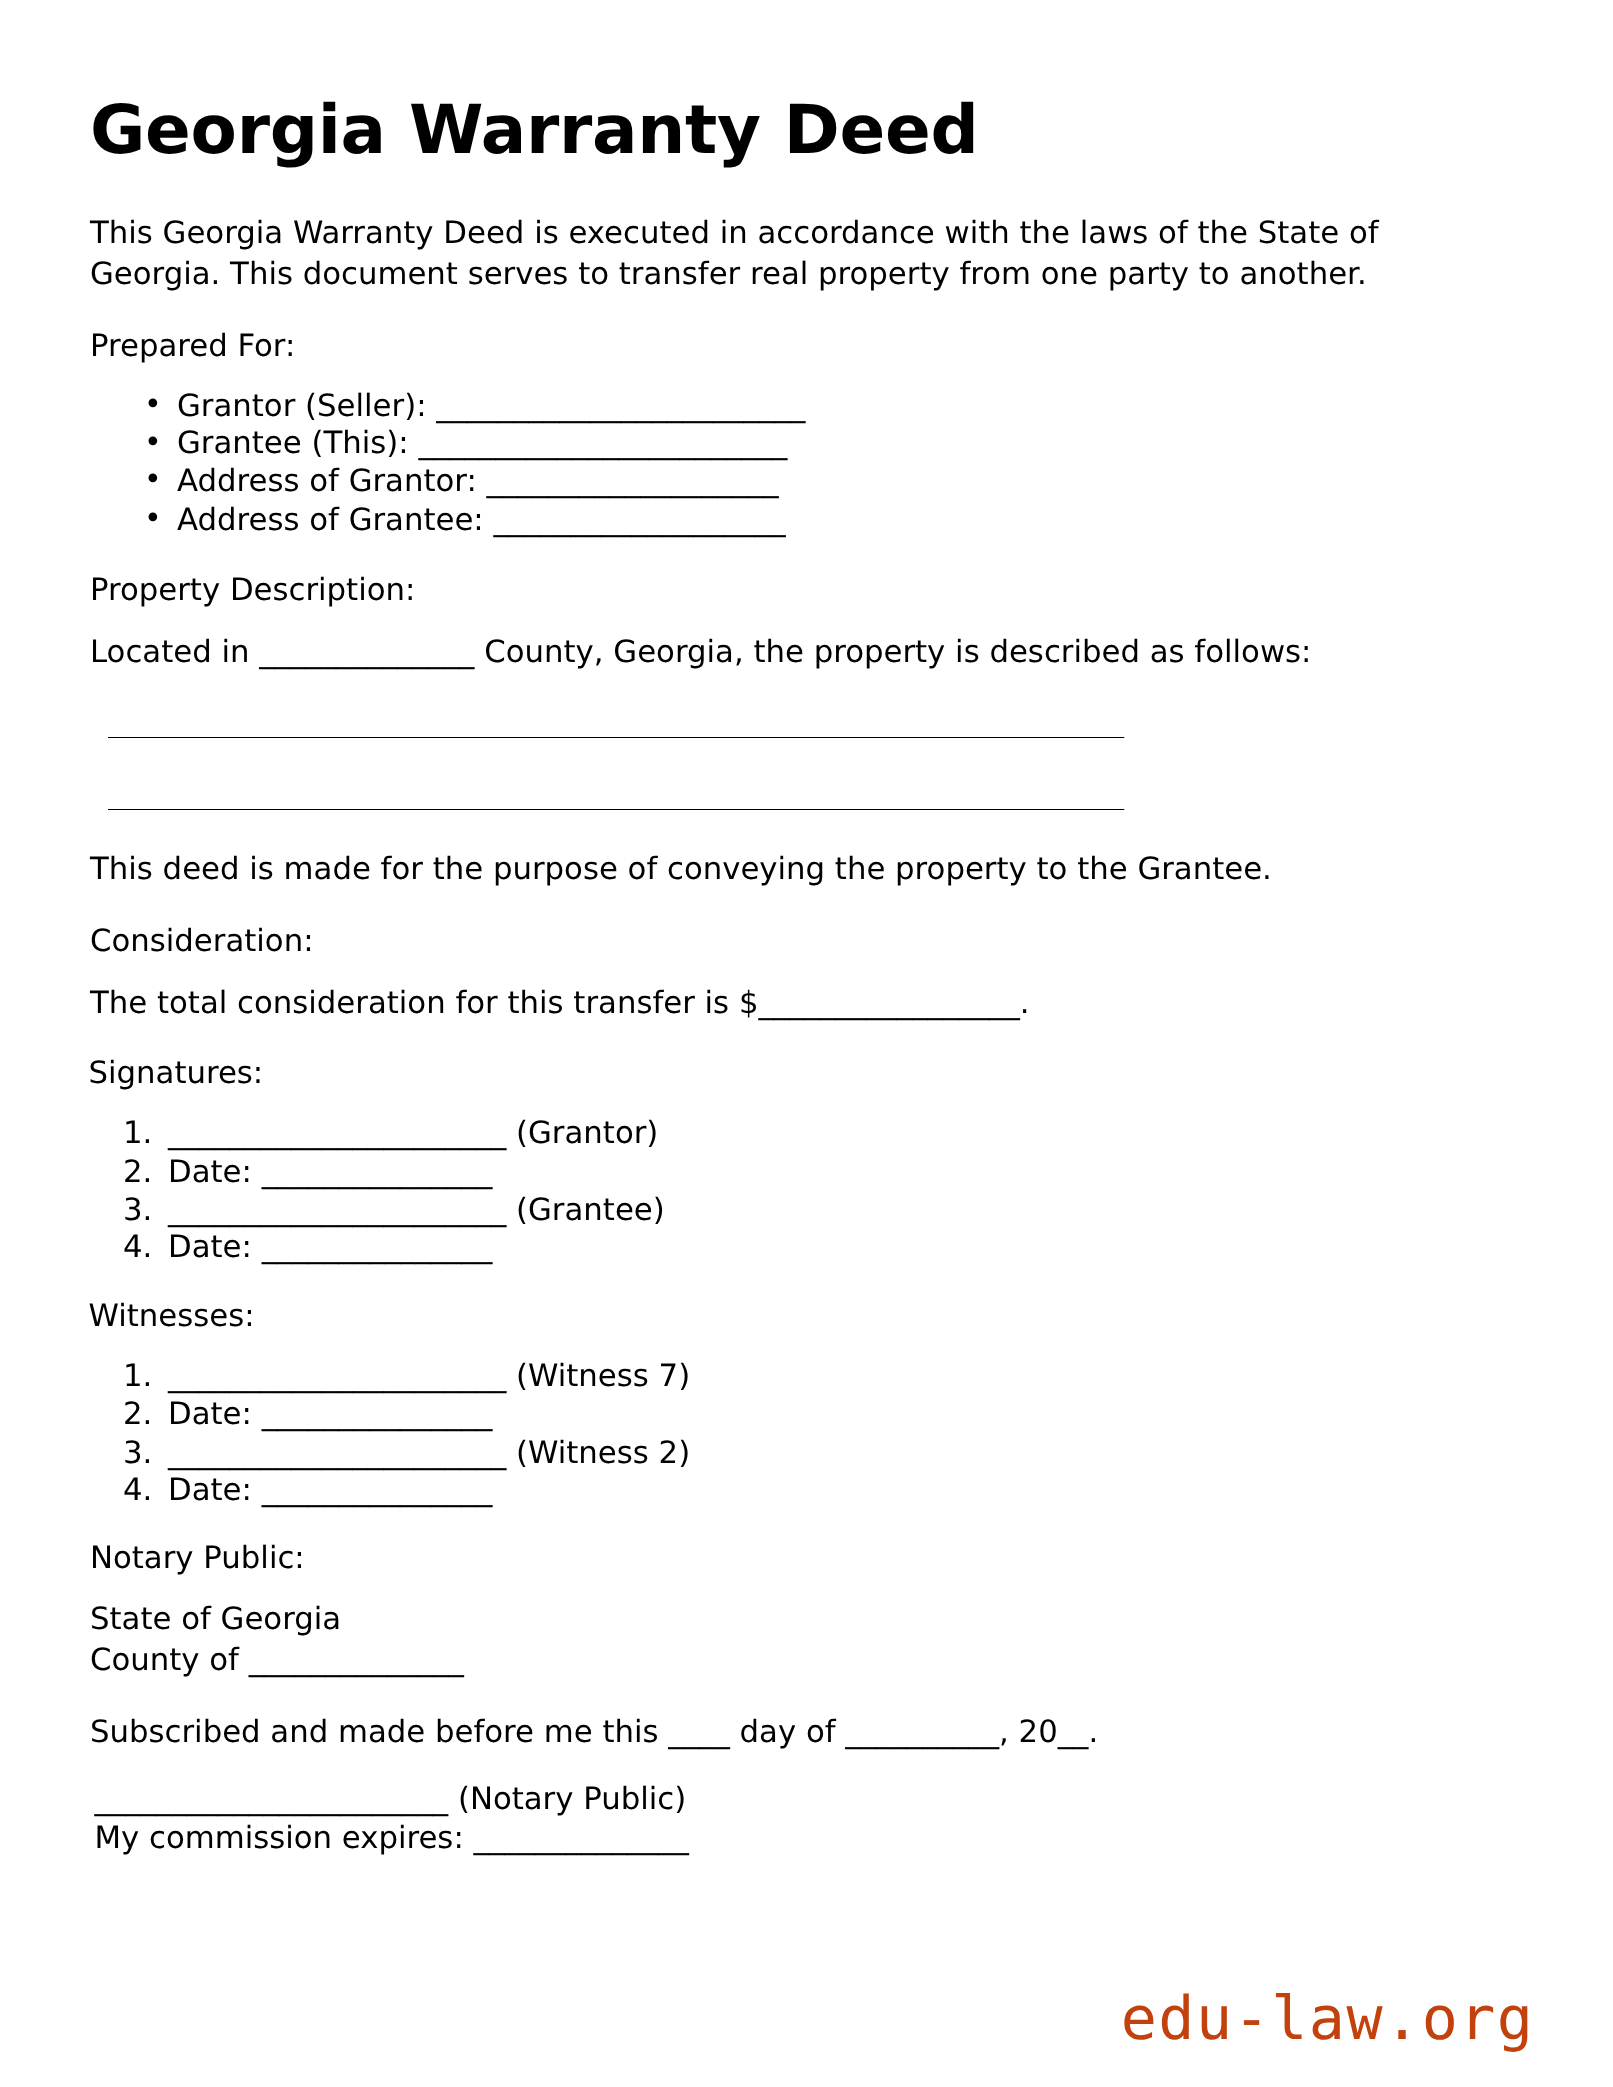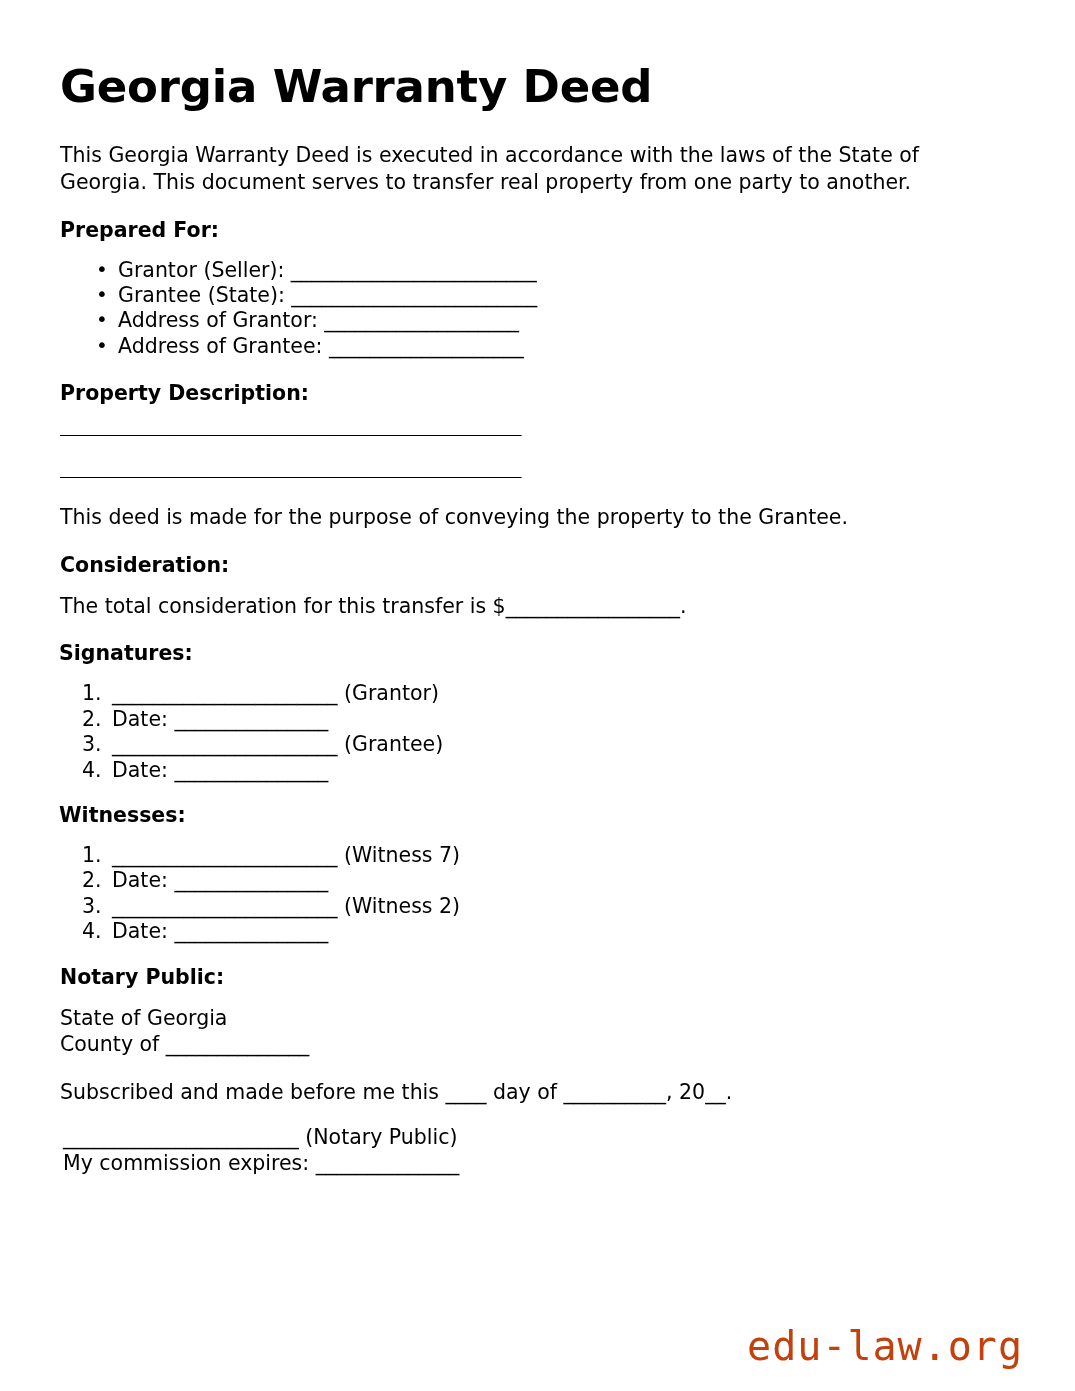--- a/index.html
+++ b/index.html
@@ -36,21 +36,21 @@
     font-size: 20.5px;
     line-height: 1.30;
     margin: 0 0 22px 0;
     max-width: 900px;
   }
   .para.tight { margin-bottom: 18px; }
 
   
   .section-heading {
     font-size: 20.5px;
-    font-weight: bold;
+    font-weight: normal;
     margin: 0 0 16px 0;
   }
   .section-heading.flush { margin-left: -1px; }
 
   
   ul.fields {
     list-style: none;
     margin: 0 0 22px 0;
     padding: 0 0 0 36px;
   }
@@ -86,24 +86,24 @@
   }
   ol.numbered li::before {
     content: counter(li) ".";
     position: absolute;
     left: 0;
     top: 0;
   }
 
   
   .rule-line {
-    font-size: 14px;
+    font-size: 20px;
     line-height: 1.1;
     letter-spacing: -0.6px;
-    margin: 0 0 26px 0;
+    margin: 0 0 26px 12px;
     overflow: hidden;
     white-space: nowrap;
     max-width: 795px;
   }
 
   
   .notary-lines {
     font-size: 20.5px;
     line-height: 1.28;
     margin: 0 0 22px 0;
@@ -132,27 +132,28 @@
 <div class="page">
 
   <h1 class="doc-title">Georgia Warranty Deed</h1>
 
   <p class="para">This Georgia Warranty Deed is executed in accordance with the laws of the State of Georgia. This document serves to transfer real property from one party to another.</p>
 
   <h2 class="section-heading">Prepared For:</h2>
 
   <ul class="fields">
     <li>Grantor (Seller): ________________________</li>
-    <li>Grantee (State): ________________________</li>
+    <li>Grantee (This): ________________________</li>
     <li>Address of Grantor: ___________________</li>
     <li>Address of Grantee: ___________________</li>
   </ul>
 
   <h2 class="section-heading">Property Description:</h2>
 
+  <p class="para">Located in ______________ County, Georgia, the property is described as follows:</p>
 
   <div class="rule-line">________________________________________________________________________</div>
 
   <div class="rule-line">________________________________________________________________________</div>
 
   <p class="para">This deed is made for the purpose of conveying the property to the Grantee.</p>
 
   <h2 class="section-heading">Consideration:</h2>
 
   <p class="para">The total consideration for this transfer is $_________________.</p>

